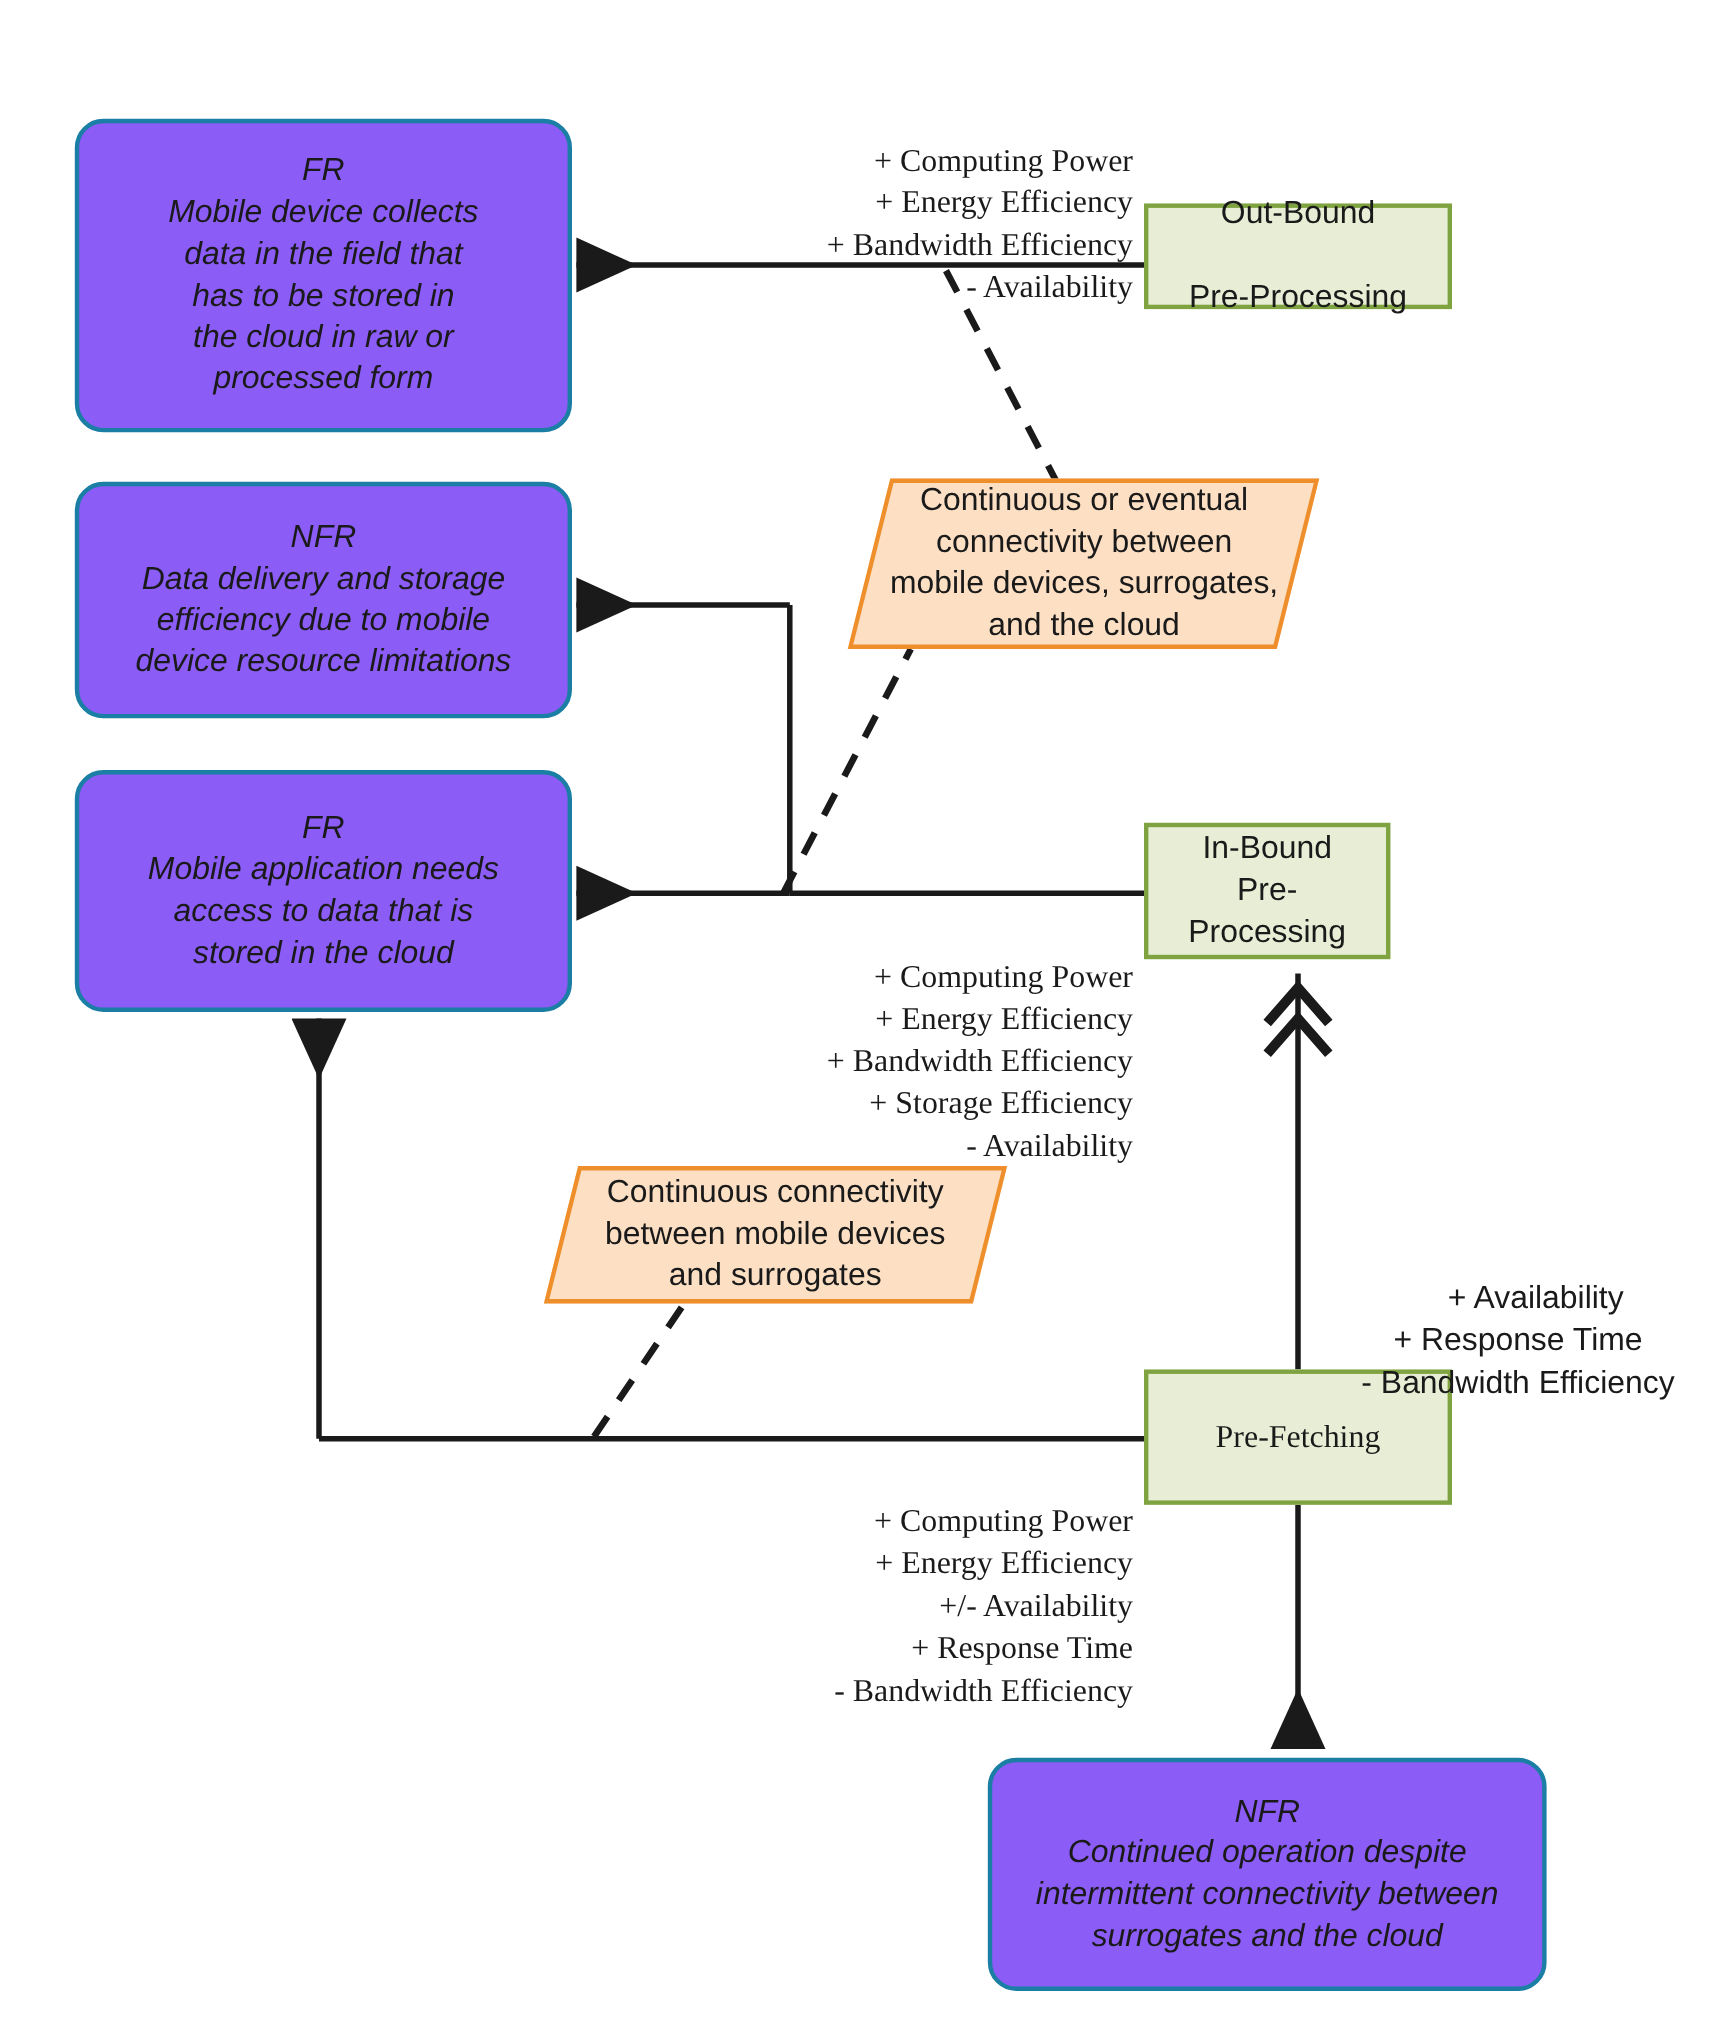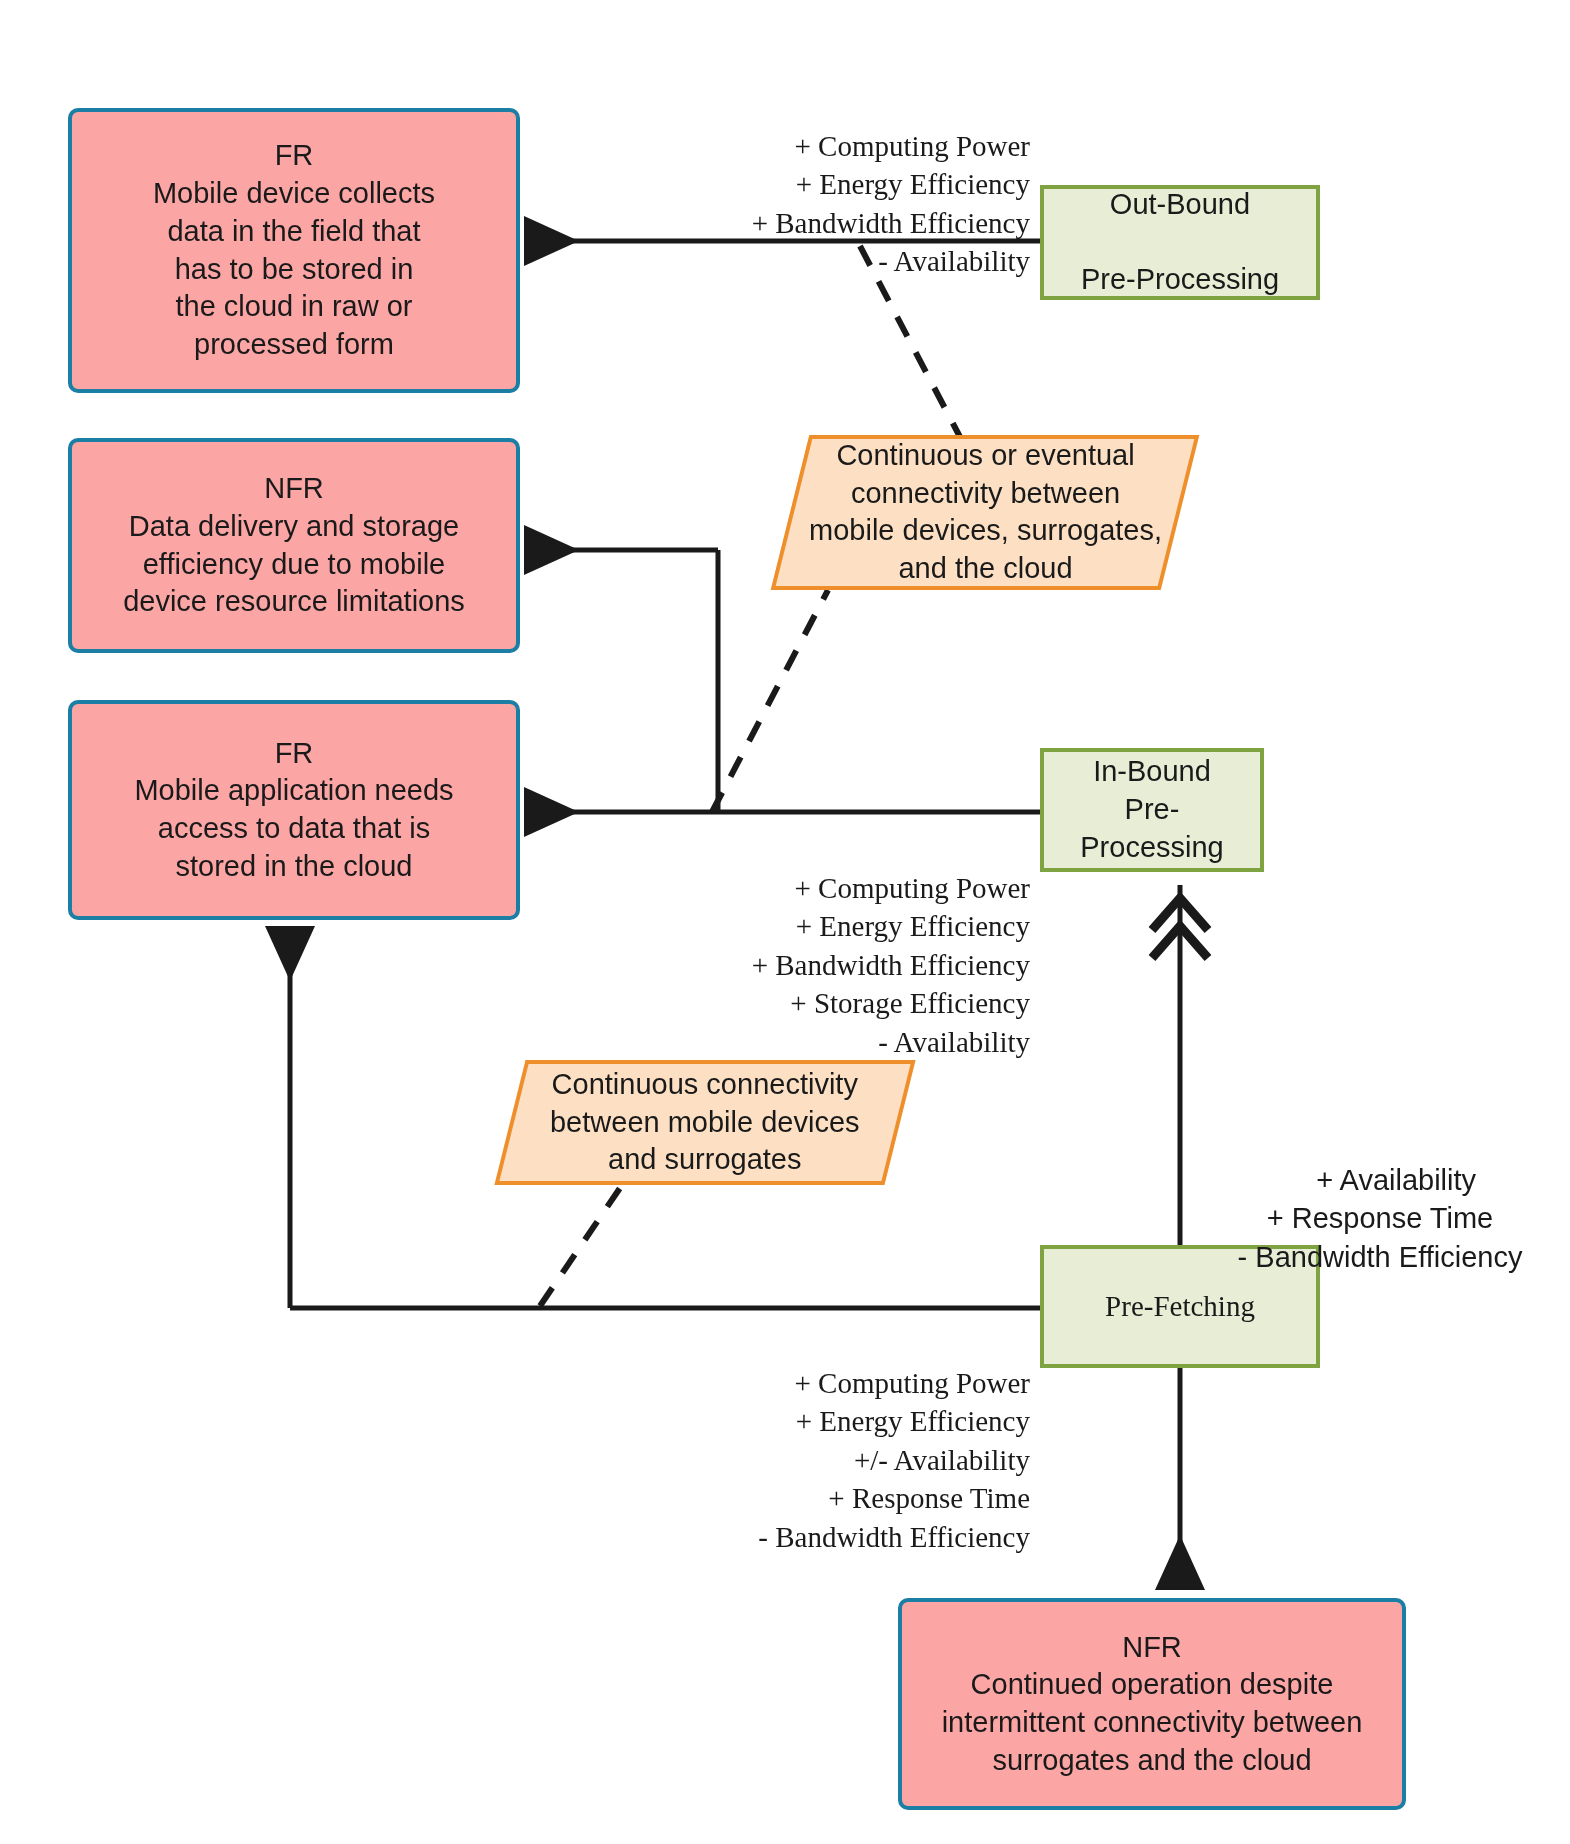--- a/index.html
+++ b/index.html
@@ -3,26 +3,27 @@
 <meta charset="utf-8">
 <style>
   html,body{margin:0;padding:0;background:#ffffff;}
   body{width:1570px;height:1844px;position:relative;font-family:"Liberation Sans",sans-serif;color:#1a1a1a;}
   #stage{position:absolute;left:0;top:0;width:1570px;height:1844px;overflow:hidden;}
   svg.edges{position:absolute;left:0;top:0;width:1570px;height:1844px;pointer-events:none;}
 
   .node{position:absolute;box-sizing:border-box;display:flex;align-items:center;justify-content:center;text-align:center;}
 
   .req{
-    background:#fca5a5;
+    background:#8b5cf6;
     border:4px solid #1b7ea5;
-    border-radius:10px;
+    border-radius:26px;
     line-height:1.30;
     font-size:29px;
     padding:8px 14px;
+    font-style:italic;
   }
   .tactic{
     background:#e8eed6;
     border:4px solid #7fa340;
     line-height:1.30;
     font-size:29px;
     padding:6px 10px;
   }
   .note{
     position:absolute;
@@ -124,21 +125,21 @@
 stored in the cloud</div>
   </div>
 
   <div class="node req" style="left:898px;top:1598px;width:508px;height:212px;">
     <div style="white-space:pre-line;">NFR
 Continued operation despite
 intermittent connectivity between
 surrogates and the cloud</div>
   </div>
 
-  <div class="node tactic" style="left:1040px;top:185px;width:280px;height:115px;">
+  <div class="node tactic" style="left:1040px;top:185px;width:280px;height:96px;">
     <div style="white-space:pre-line;">
       <div>Out-Bound</div>
       <div>Pre-Processing</div>
     </div>
   </div>
 
   <div class="node tactic" style="left:1040px;top:748px;width:224px;height:124px;">
     <div>
       <div>In-Bound</div>
       <div>Pre-Processing</div>

